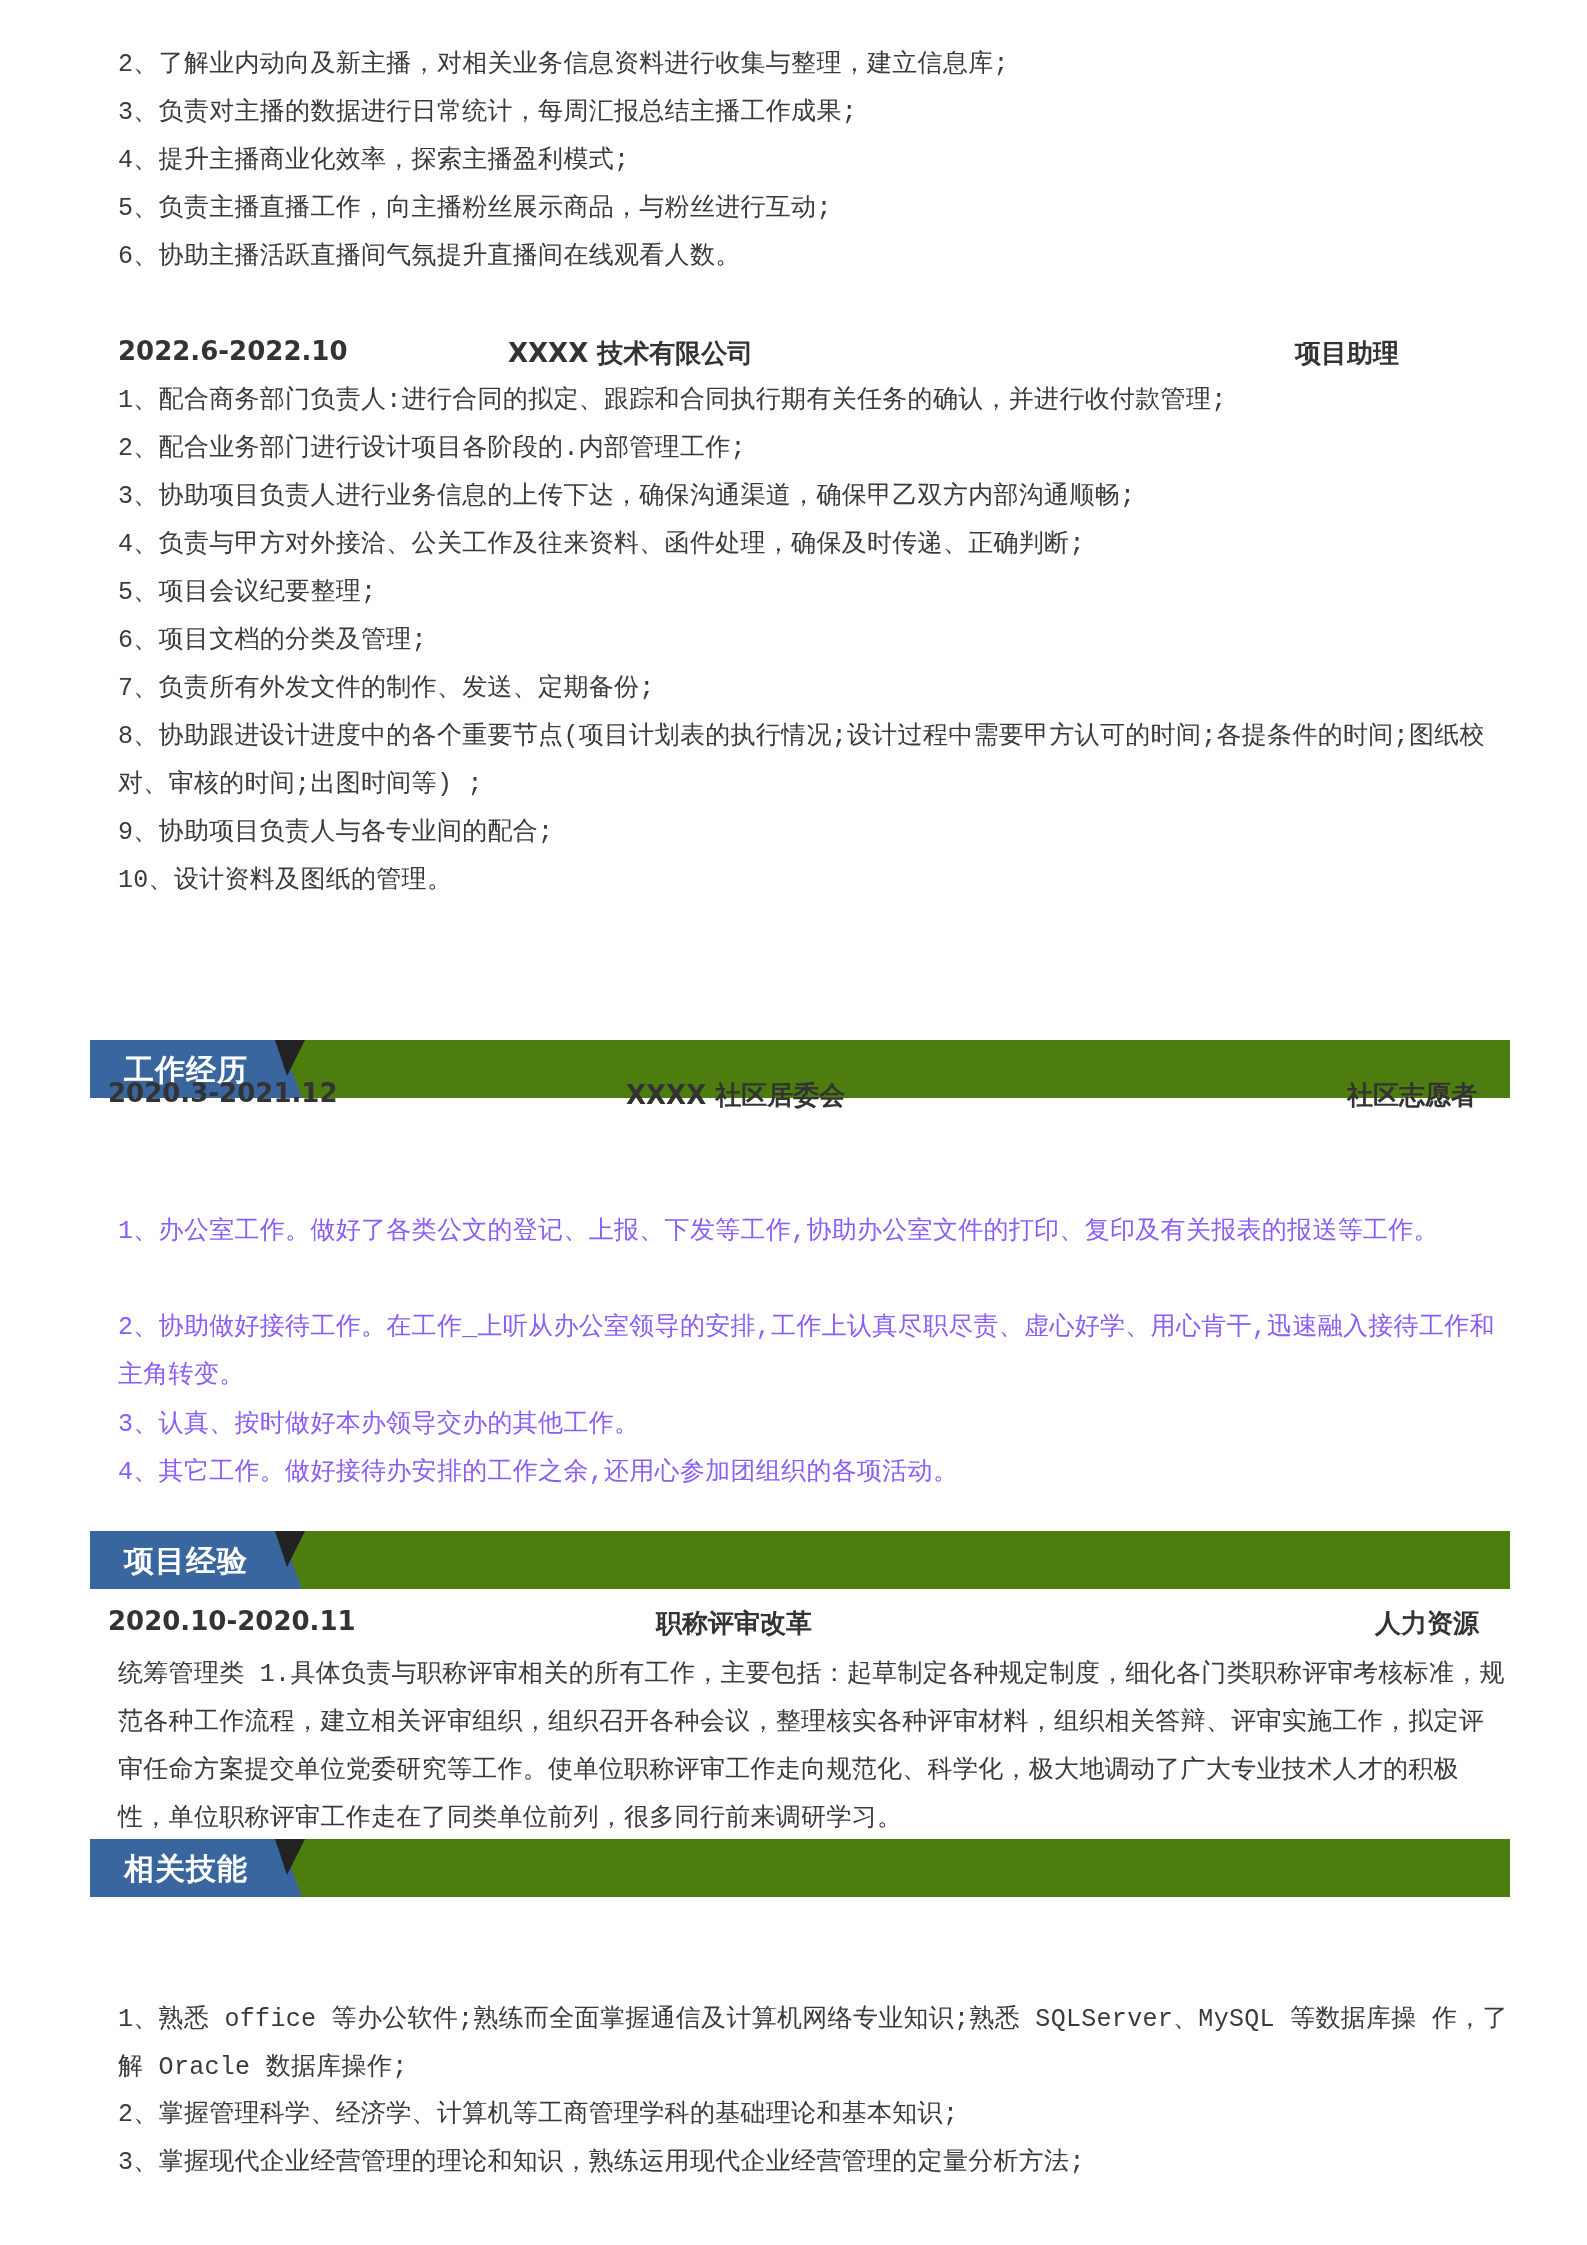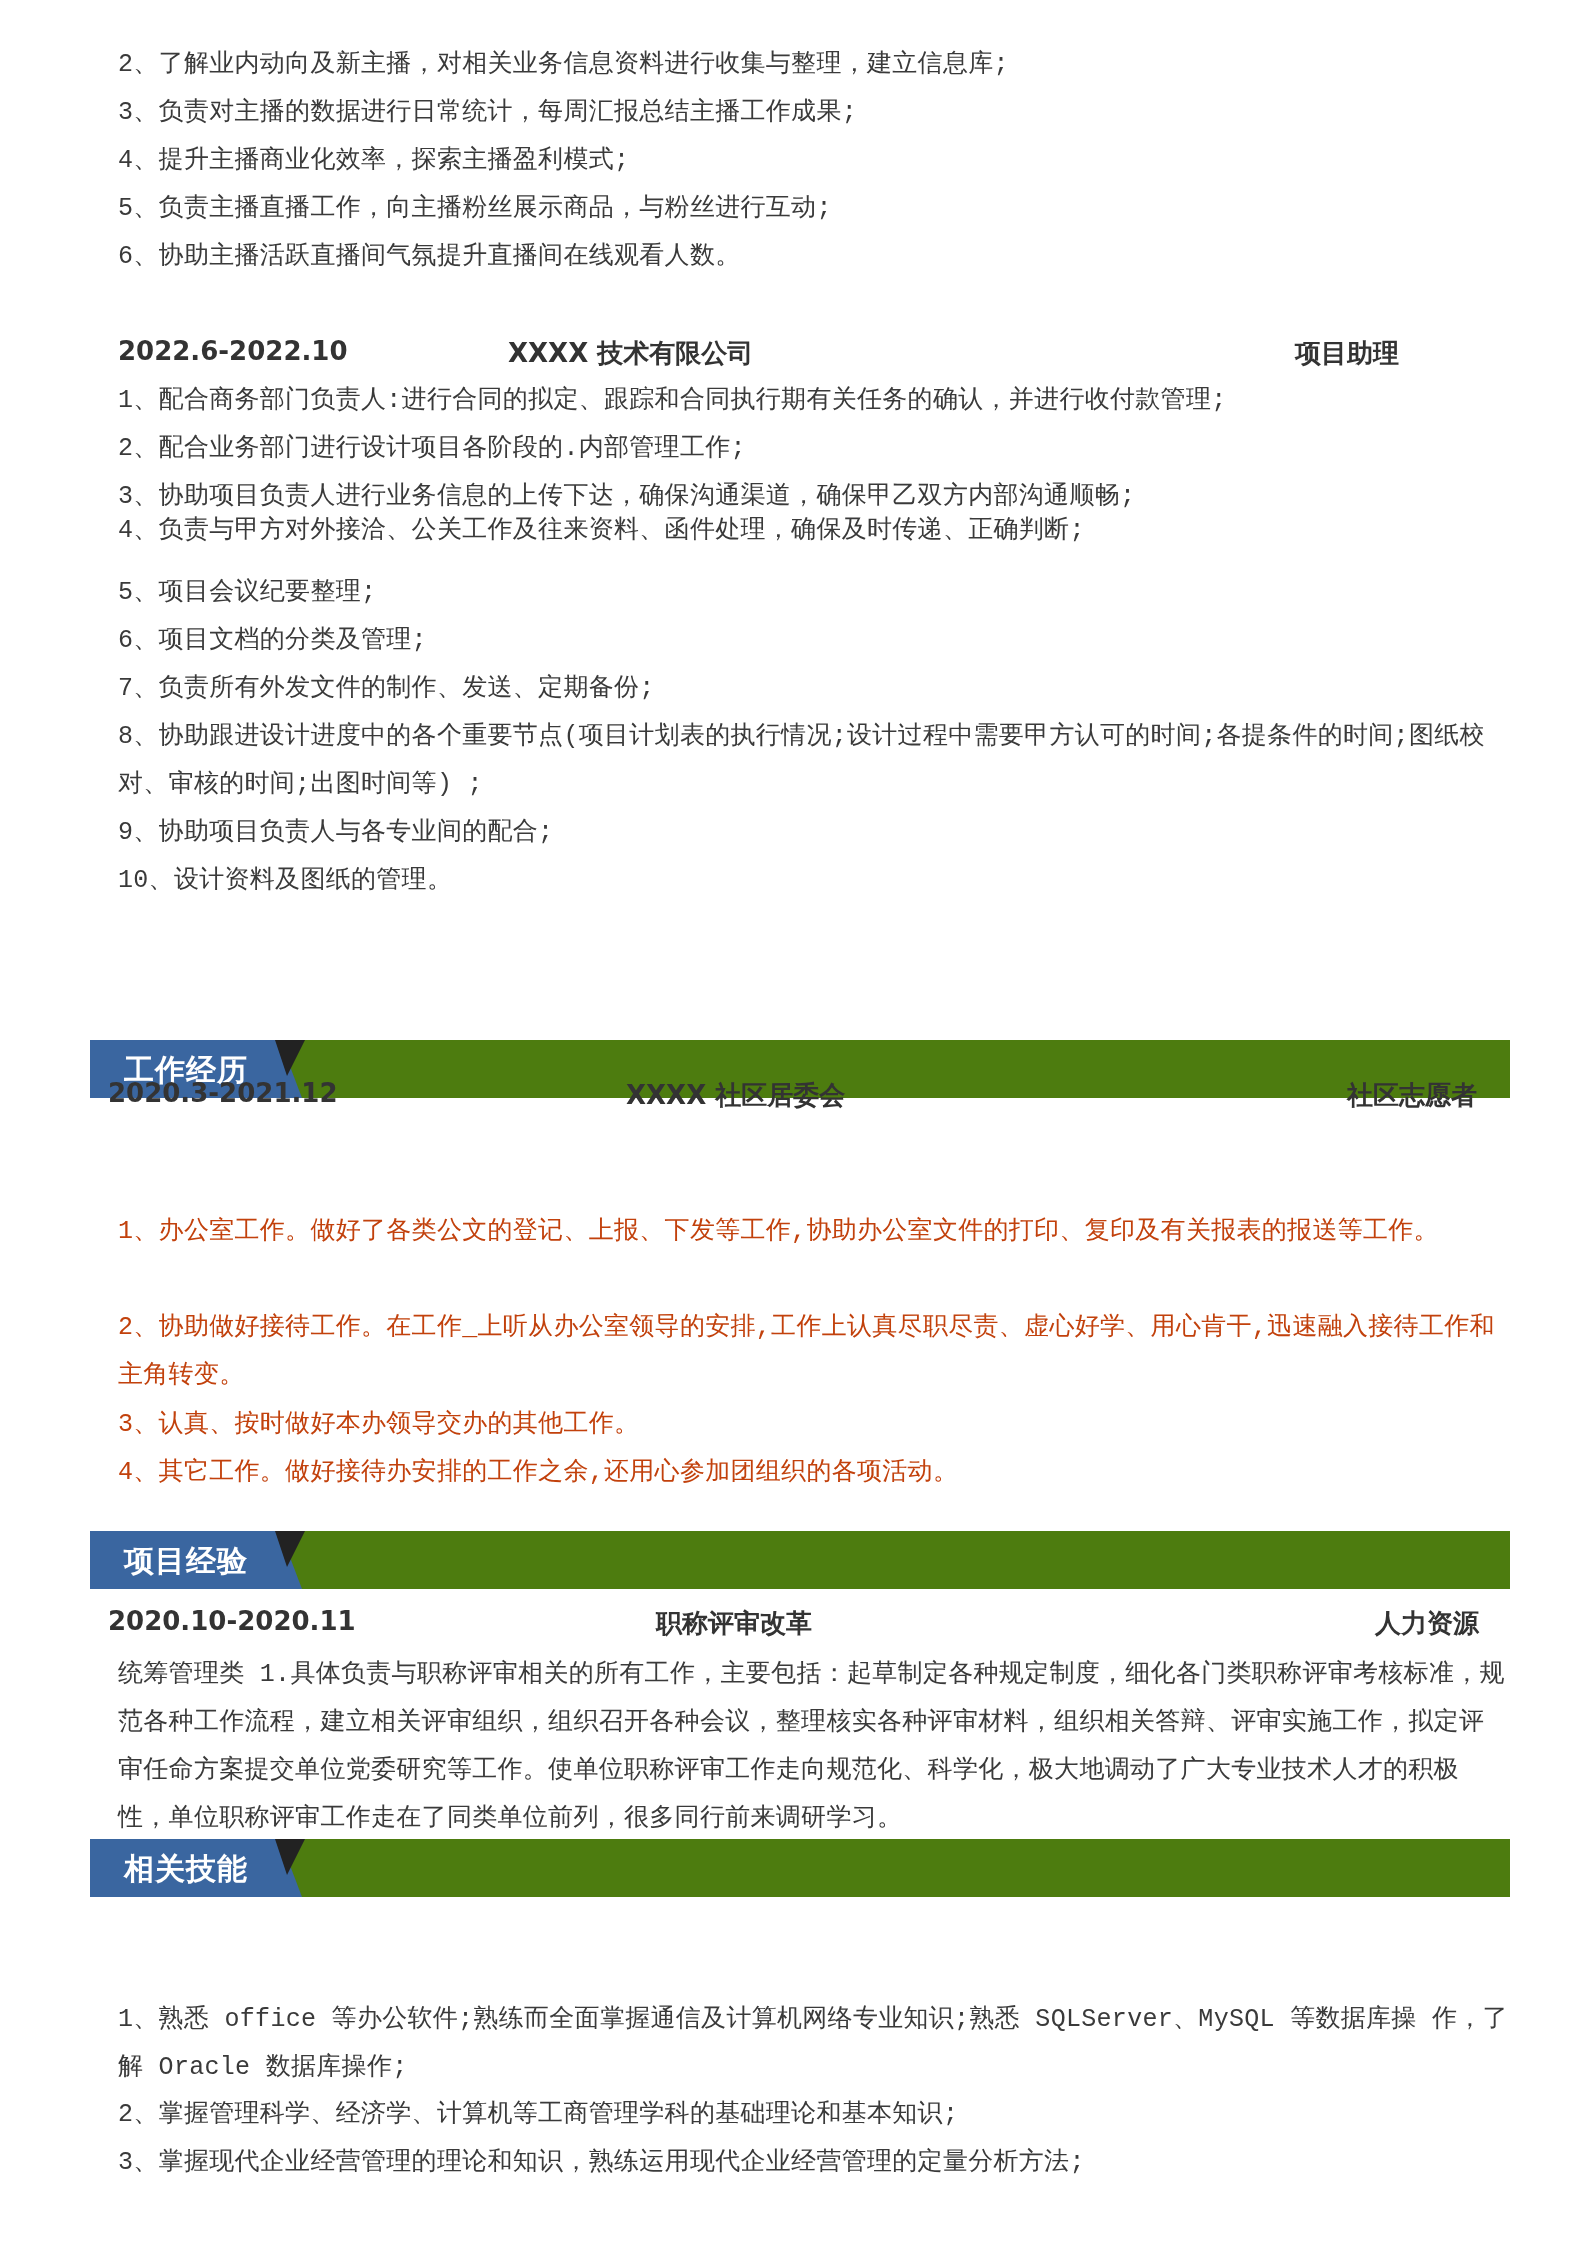--- a/index.html
+++ b/index.html
@@ -1,20 +1,20 @@
 <!DOCTYPE html>
 <html><head>
 <meta charset="utf-8">
 <style>
   html, body { margin: 0; padding: 0; background: #ffffff; }
   body { width: 1587px; height: 2245px; position: relative; overflow: hidden;
          font-family: "DejaVu Sans", "Liberation Sans", sans-serif; color: #3a3a3a; }
   .line { position: absolute; left: 118px; font-size: 25px; line-height: 30px; white-space: nowrap; letter-spacing: 0.3px; font-family: Liberation Mono, monospace; }
   .line.wrap { white-space: normal; width: 1390px; line-height: 48px; }
-  .dark { color: #c2410c; }
+  .dark { color: #8b5cf6; }
   .row { position: absolute; left: 0; width: 1390px; height: 34px; font-size: 26px; font-weight: bold; color: #333; }
   .row span { position: absolute; top: 0; white-space: nowrap; }
   .sec-header { position: absolute; left: 90px; width: 1420px; height: 58px; background: #4d7c0f; }
   .sec-tab { position: absolute; left: 0; top: 0; height: 58px; width: 212px; background: #3a66a0;
              clip-path: polygon(0 0, 190px 0, 212px 58px, 0 58px); }
   .sec-tri { position: absolute; left: 185px; top: 0; width: 30px; height: 36px; background: #222;
              clip-path: polygon(0 0, 30px 0, 12px 36px); }
   .sec-title { position: absolute; left: 34px; top: 10px; font-size: 30px; font-weight: bold; color: #ffffff; letter-spacing: 1px; }
 </style>
 </head>
@@ -30,21 +30,21 @@
 
 <div class="row" style="top:336px">
   <span style="left:118px">2022.6-2022.10</span>
   <span style="left:508px">XXXX 技术有限公司</span>
   <span style="left:1295px">项目助理</span>
 </div>
 <div>
   <div class="line" style="top:386px">1、配合商务部门负责人:进行合同的拟定、跟踪和合同执行期有关任务的确认，并进行收付款管理;</div>
   <div class="line" style="top:434px">2、配合业务部门进行设计项目各阶段的.内部管理工作;</div>
   <div class="line" style="top:482px">3、协助项目负责人进行业务信息的上传下达，确保沟通渠道，确保甲乙双方内部沟通顺畅;</div>
-  <div class="line" style="top:516px">4、负责与甲方对外接洽、公关工作及往来资料、函件处理，确保及时传递、正确判断;</div>
+  <div class="line" style="top:530px">4、负责与甲方对外接洽、公关工作及往来资料、函件处理，确保及时传递、正确判断;</div>
   <div class="line" style="top:578px">5、项目会议纪要整理;</div>
   <div class="line" style="top:626px">6、项目文档的分类及管理;</div>
   <div class="line" style="top:674px">7、负责所有外发文件的制作、发送、定期备份;</div>
   <div class="line wrap" style="top:713px">8、协助跟进设计进度中的各个重要节点(项目计划表的执行情况;设计过程中需要甲方认可的时间;各提条件的时间;图纸校对、审核的时间;出图时间等) ;</div>
   <div class="line" style="top:818px">9、协助项目负责人与各专业间的配合;</div>
   <div class="line" style="top:866px">10、设计资料及图纸的管理。</div>
 </div>
 
 <div class="sec-header" style="top:1040px">
   <div class="sec-tab"></div>

